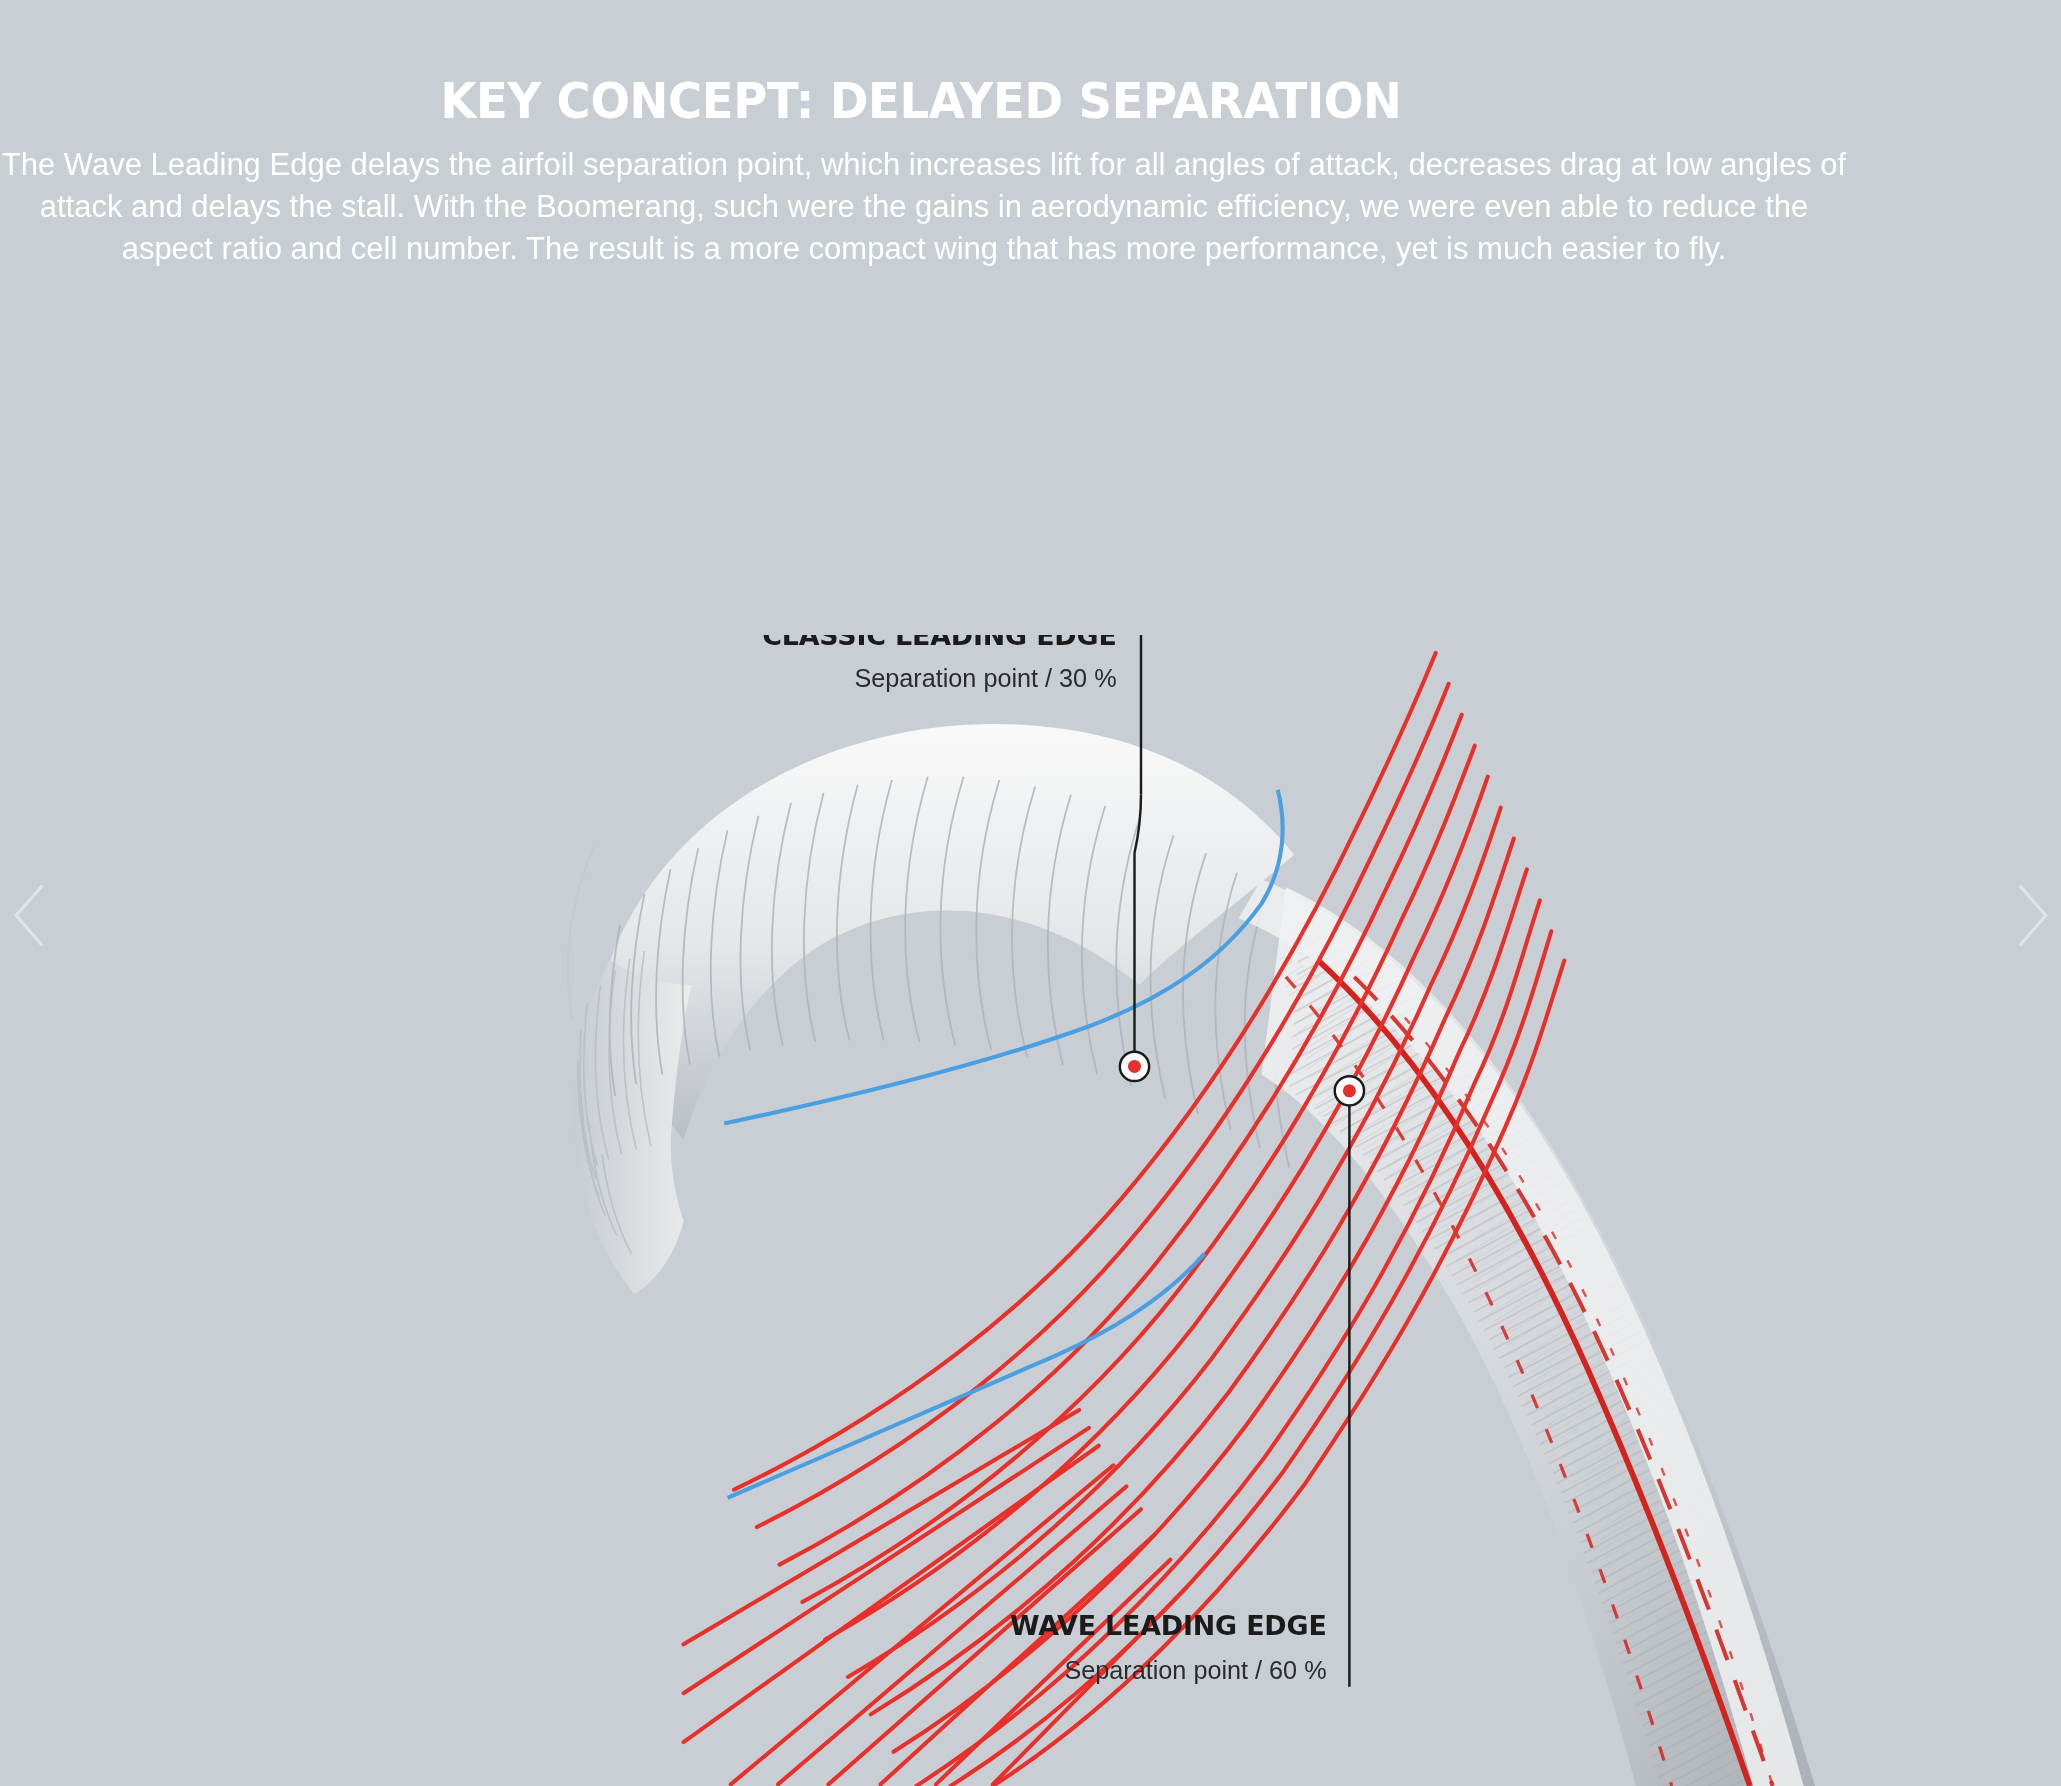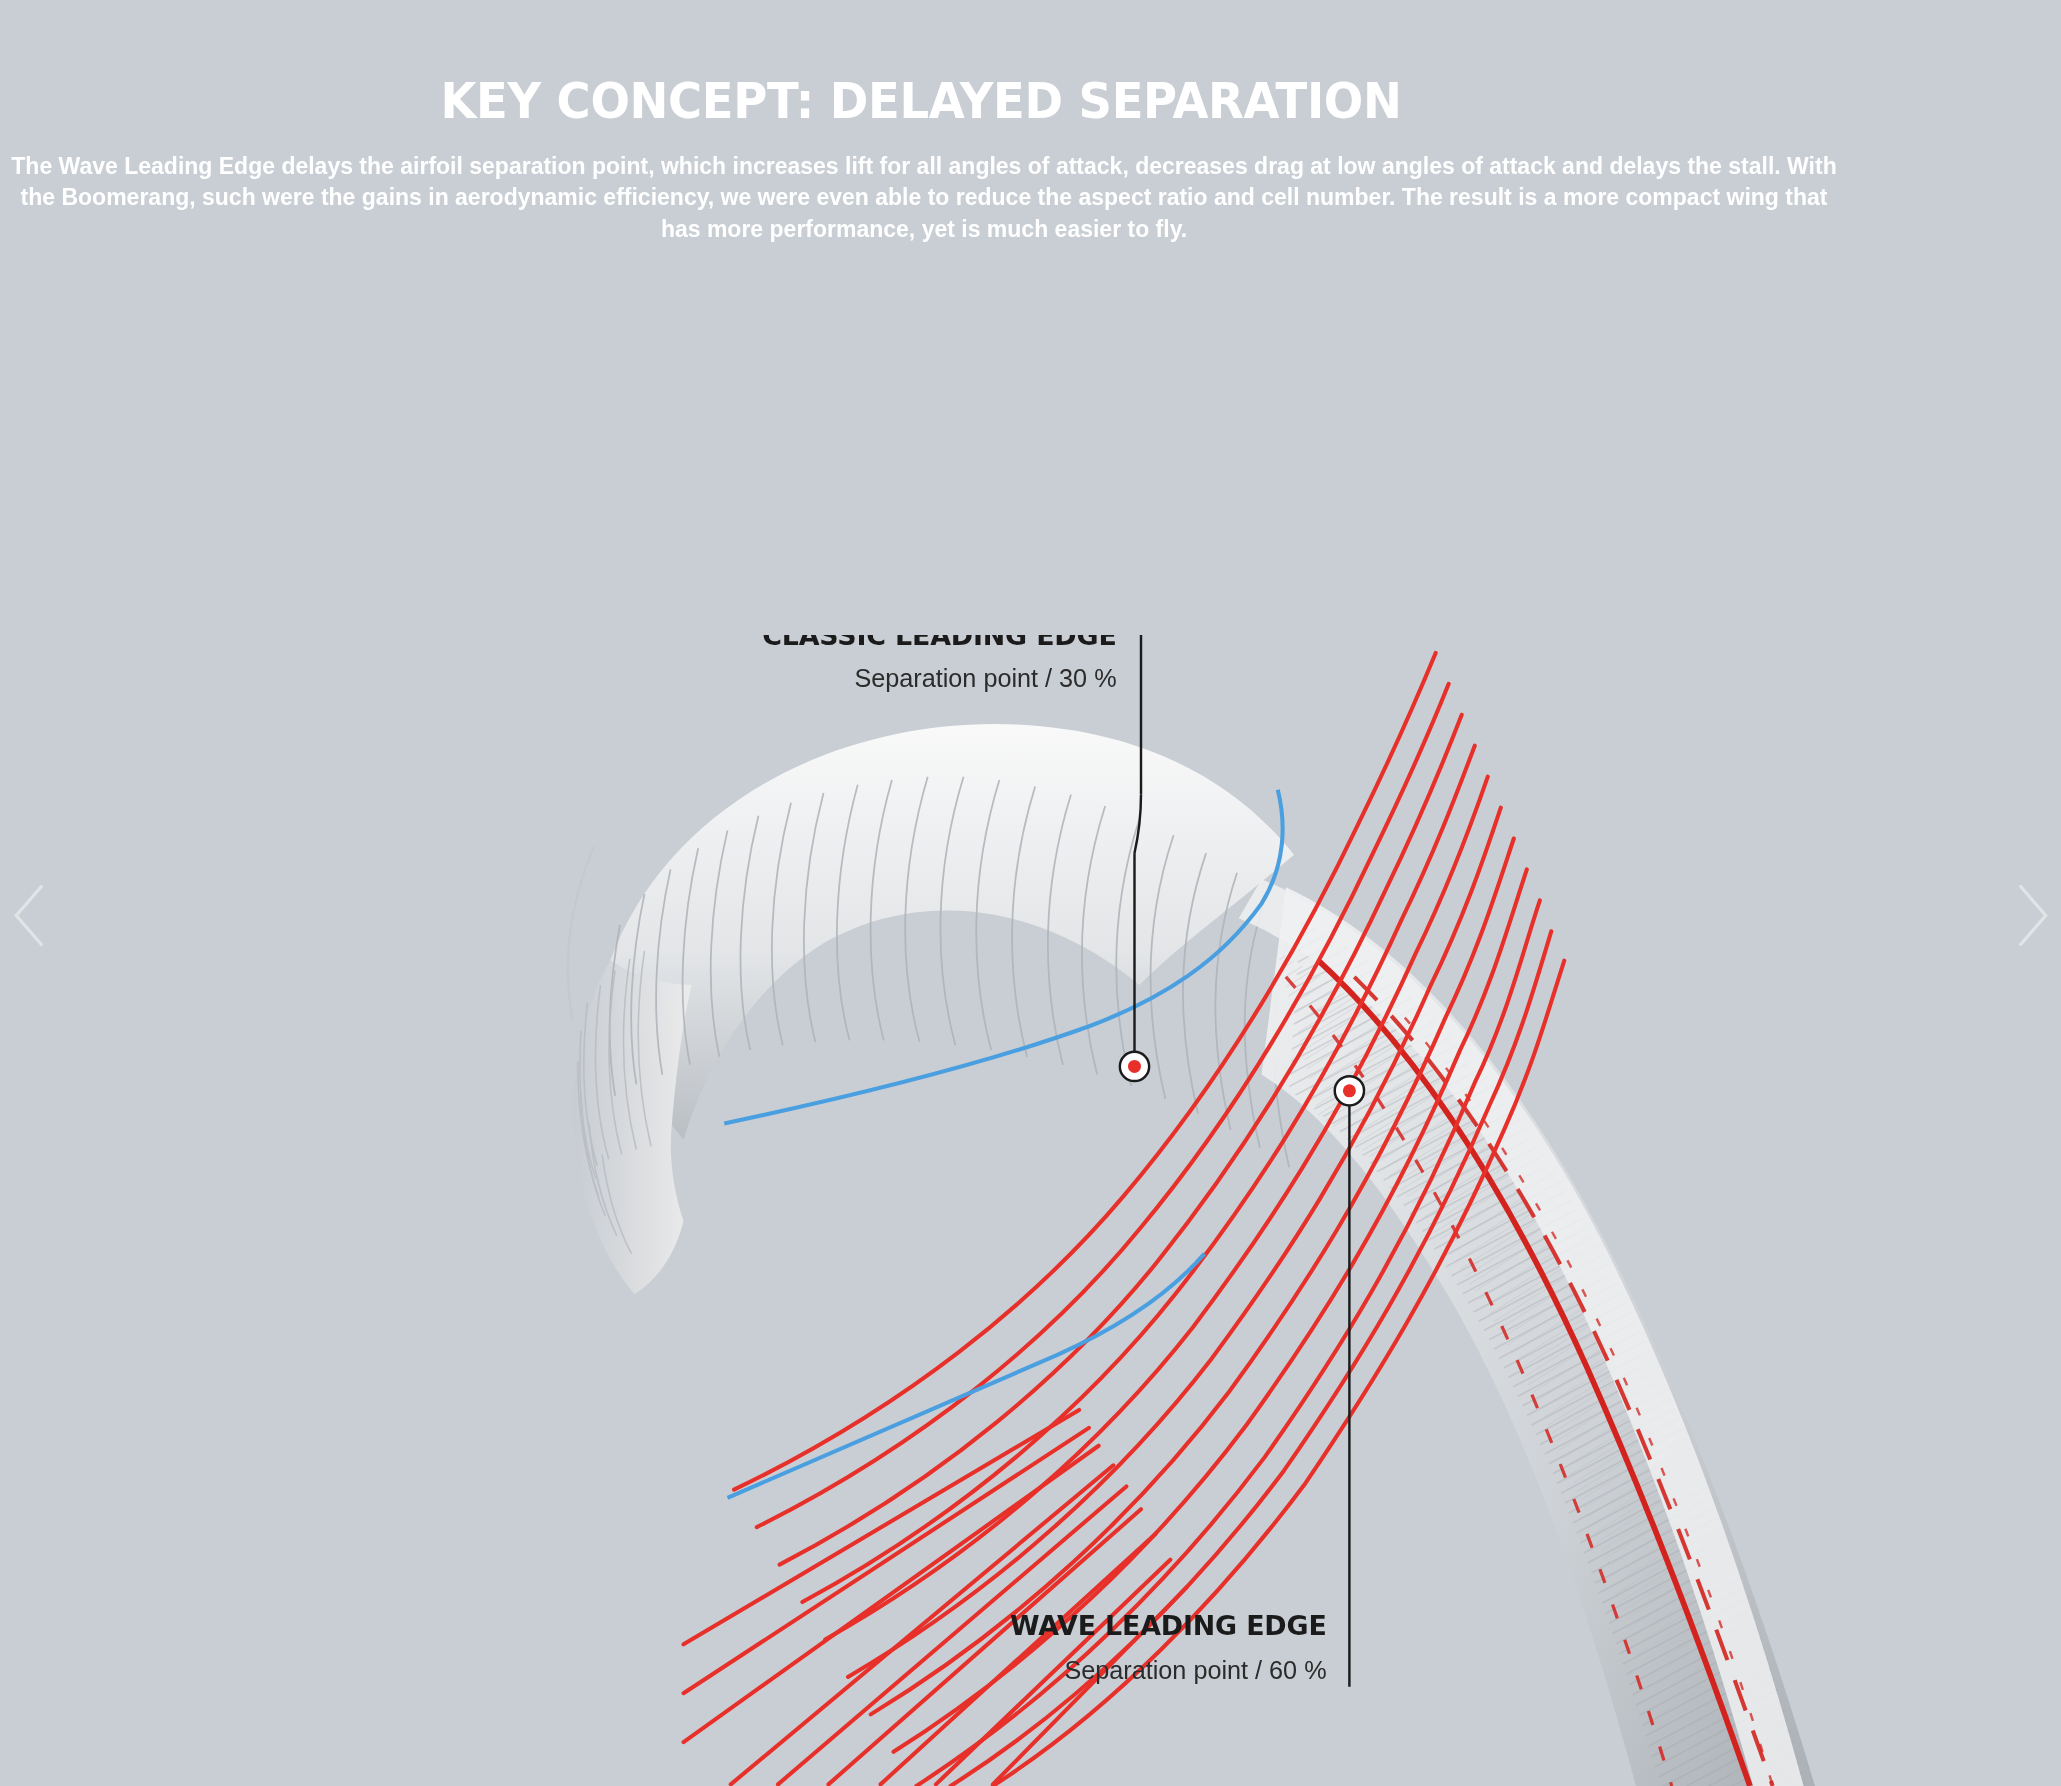--- a/index.html
+++ b/index.html
@@ -28,26 +28,26 @@
     margin: 0;
     padding-top: 72px;
     font-size: 50px;
     font-weight: 700;
     letter-spacing: -0.4px;
     color: #ffffff;
     font-family: "DejaVu Sans", sans-serif;
     transform: scaleX(0.93);
   }
   .intro {
-    margin: 21px auto 0 auto;
+    margin: 14px auto 0 auto;
     width: 1848px;
-    font-size: 23px;
+    font-size: 31px;
     line-height: 1.36;
     color: #ffffff;
-    font-weight: 700;
+    font-weight: 400;
   }
 
   
   .arrow {
     position: absolute;
     top: 879px;
     width: 49px;
     height: 73px;
     opacity: 0.45;
   }

